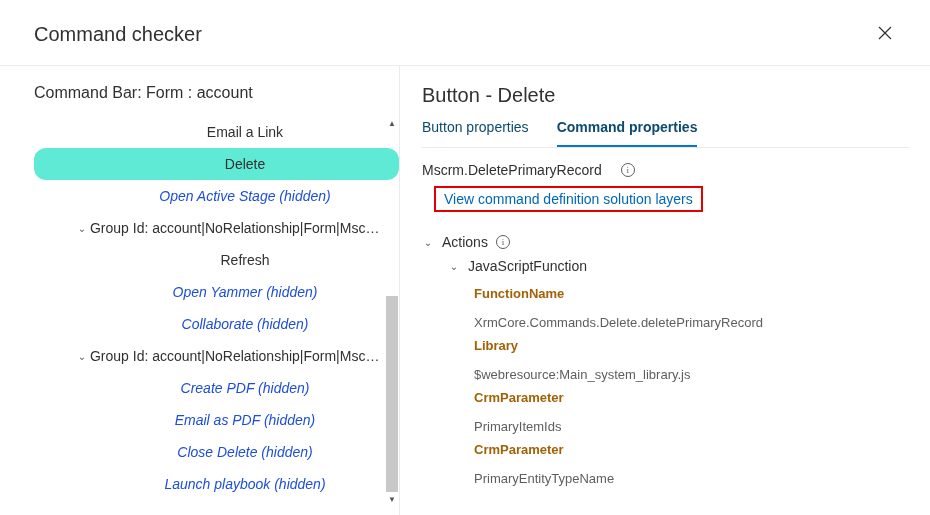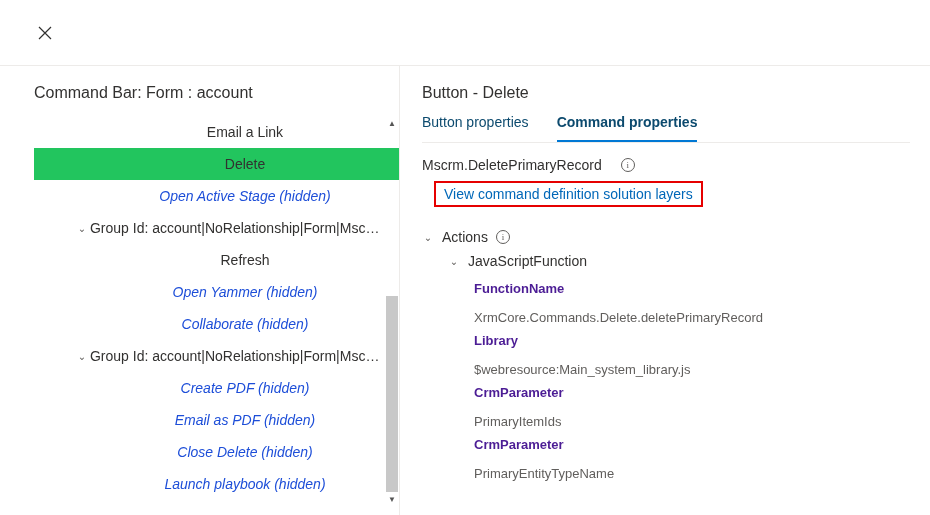--- a/index.html
+++ b/index.html
@@ -64,21 +64,21 @@
     overflow: hidden;
     text-overflow: ellipsis;
   }
   .tree li .chev {
     width: 16px; text-align: center; color: #605e5c; font-size: 10px;
   }
   .tree li .lbl { overflow: hidden; text-overflow: ellipsis; }
   .depth-1 { padding-left: 75px; justify-content: center; }
   .depth-0 { padding-left: 40px; }
   .hidden-item .lbl { font-style: italic; color: #1d4ed8; }
-  .selected { background: #22c55e; }
+  .selected { background: #5eead4; border-radius: 12px; }
   .scrollbar {
     position: absolute;
     right: 0;
     top: 0;
     width: 14px;
     height: 390px;
     background: transparent;
   }
   .scroll-arrow {
     width: 14px; height: 14px;
@@ -89,21 +89,21 @@
     position: absolute;
     left: 1px;
     width: 12px;
     background: #c8c8c8;
   }
   .right {
     flex: 1;
     padding: 18px 20px 0 22px;
     overflow: hidden;
   }
-  .right-title { font-size: 16px; font-weight: 400; margin-bottom: 12px; }
+  .right-title { font-size: 20px; font-weight: 400; margin-bottom: 12px; }
   .tabs {
     display: flex;
     gap: 28px;
     border-bottom: 1px solid #edebe9;
     margin-bottom: 14px;
   }
   .tab {
     padding: 0 0 10px 0;
     font-size: 14px;
     color: #0c4a6e;
@@ -135,27 +135,28 @@
   }
   .link-box a { color: #0067b8; text-decoration: none; font-size: 14px; }
   .section-row {
     display: flex; align-items: center; gap: 8px;
     padding: 4px 0;
   }
   .section-row .chev { font-size: 10px; color: #605e5c; width: 12px; text-align: center;}
   .section-row .lbl { font-size: 14px; }
   .sub1 { margin-left: 26px; }
   .sub2 { margin-left: 52px; margin-top: 8px; }
-  .prop-label { font-weight: 600; font-size: 13px; color: #4c1d95; }
+  .prop-label { font-weight: 600; font-size: 13px; color: #a16207; }
   .prop-value { font-size: 13px; color: #605e5c; margin-top: 14px; margin-bottom: 6px; }
 </style>
 </head>
 <body>
 
 <div class="header">
+  <h1>Command checker</h1>
   <button class="close-btn">
     <svg width="14" height="14" viewBox="0 0 14 14">
         <path d="M1 1 L13 13 M13 1 L1 13" stroke="#323130" stroke-width="1.2" fill="none"></path>
       </svg>
   </button>
 </div>
 
 <div class="body">
 
   <div class="left">

